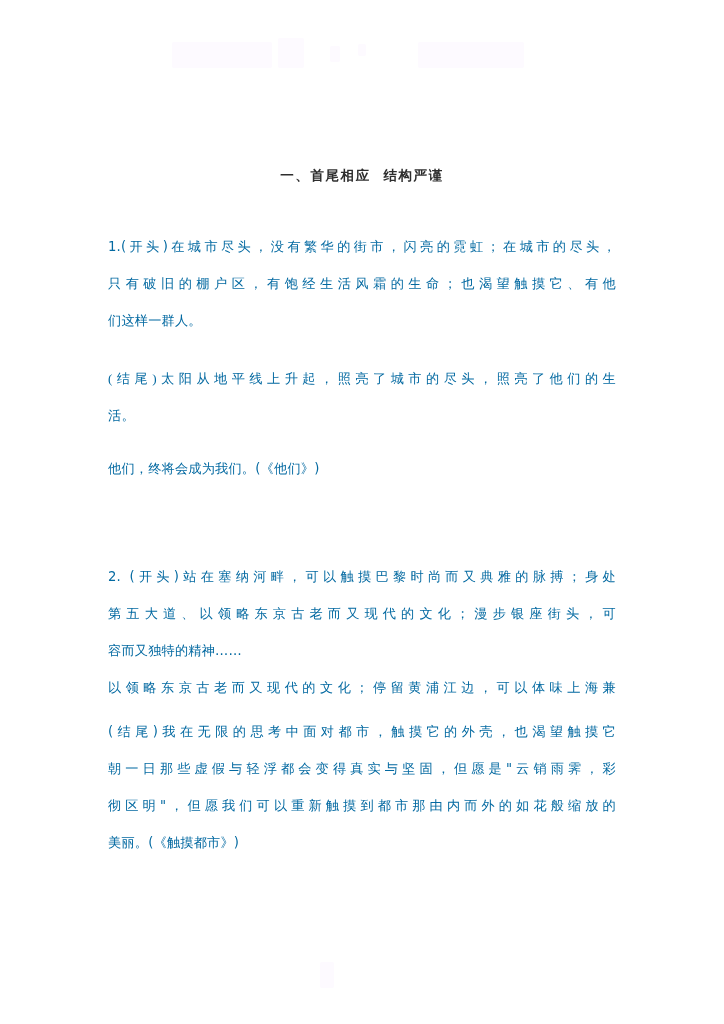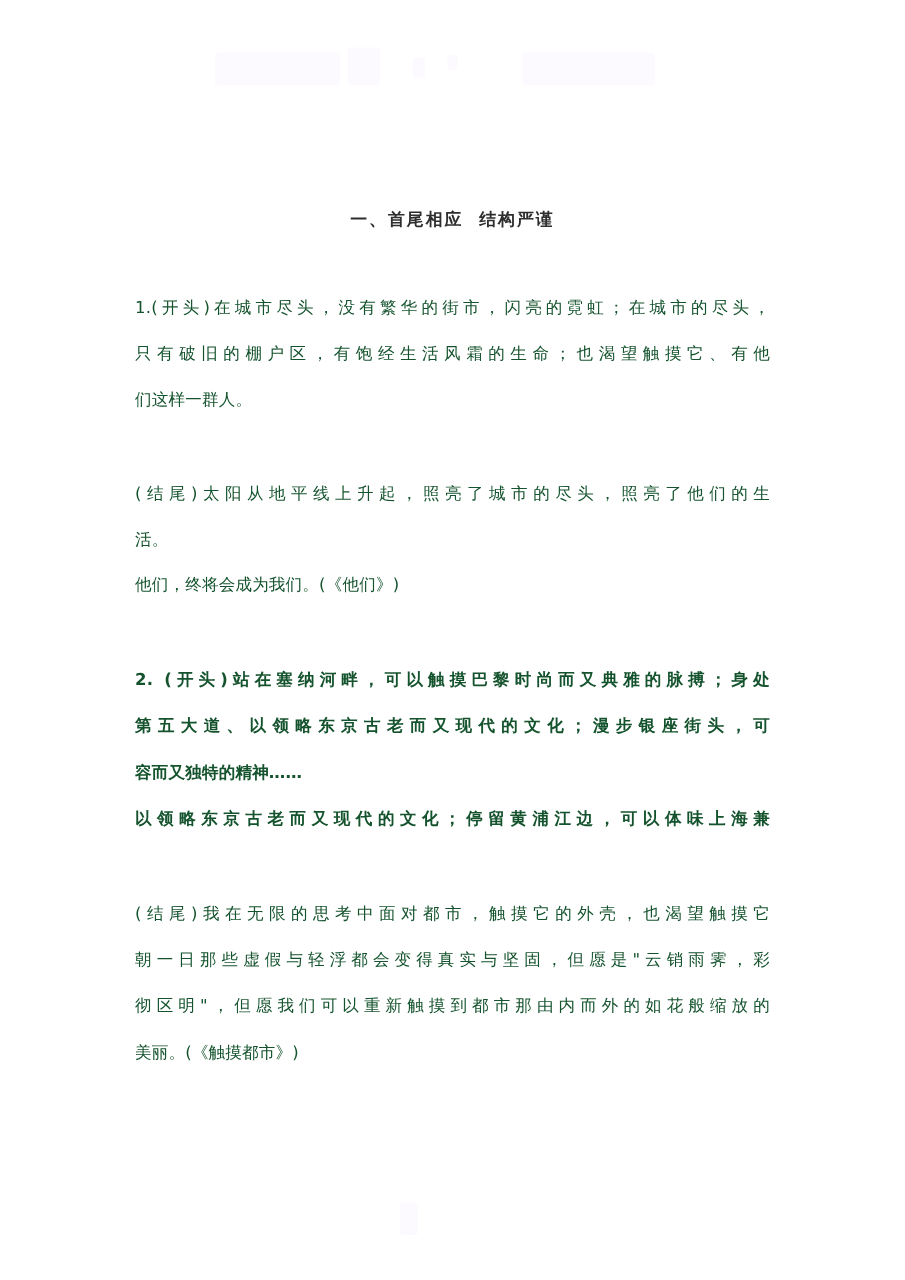--- a/index.html
+++ b/index.html
@@ -62,33 +62,33 @@
     color: #2e2e2e;
     letter-spacing: 1.6px;
     white-space: pre;
   }
 
   .para {
     position: absolute;
     left: 0;
     width: 508px;
     font-size: 13.2px;
-    color: #14532d;
+    color: #0369a1;
     line-height: 37px;
     text-align: justify;
     text-justify: inter-character;
     letter-spacing: 0.2px;
   }
   .para.tight {
     line-height: 36px;
   }
   .p1 { top: 228px; }
-  .p2 { top: 377px; }
+  .p2 { top: 360px; font-family: Liberation Serif, serif; }
   .p3 { top: 451px; }
-  .p4 { top: 526px; font-weight: bold; }
+  .p4 { top: 558px; }
   .p5 { top: 713px; }
 
   .para span.line {
     display: block;
   }
   .para span.line.full {
     text-align: justify;
     text-align-last: justify;
   }
   .para span.line.last {

